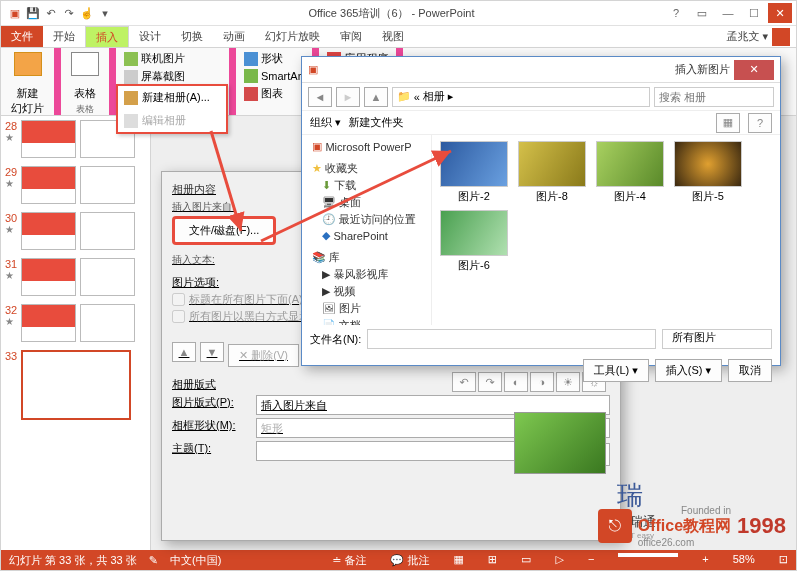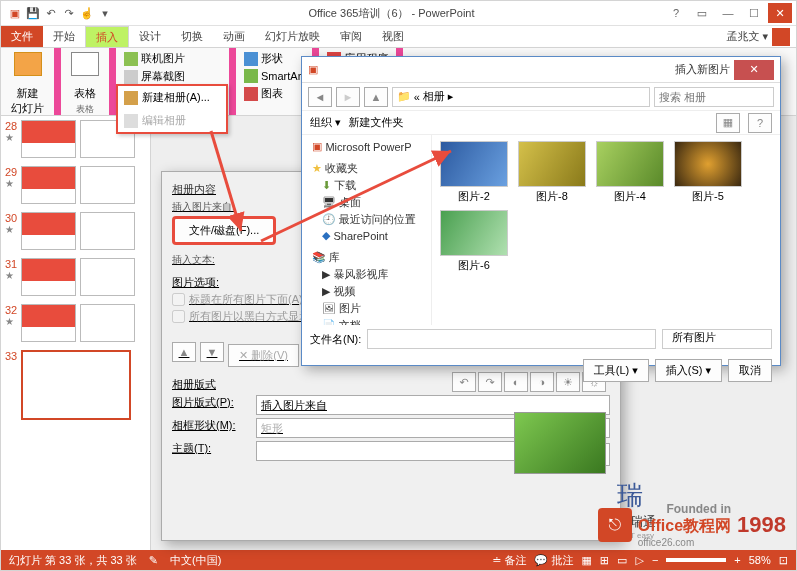--- a/index.html
+++ b/index.html
@@ -73,32 +73,32 @@
 .files { flex: 1; padding: 6px; display: flex; flex-wrap: wrap; gap: 6px; align-content: flex-start; }
 .file-item { width: 72px; display: flex; flex-direction: column; align-items: center; gap: 2px; }
 .file-thumb { width: 68px; height: 46px; border: 1px solid #ccc; }
 .file-name-row { display: flex; align-items: center; gap: 6px; padding: 4px 8px; }
 .file-name-input { flex: 1; border: 1px solid #ccc; height: 20px; }
 .file-type { width: 110px; border: 1px solid #ccc; height: 20px; padding: 0 9px; }
 .file-btns { display: flex; justify-content: flex-end; gap: 6px; padding: 4px 8px; }
 
 
 .statusbar { position: absolute; bottom: 0; left: 0; right: 0; height: 20px; background: #d24726; color: #fff; display: flex; align-items: center; padding: 0 8px; gap: 12px; }
-.status-right { margin-left: auto; display: flex; gap: 8px; align-items: center; }
+.status-right { margin-left: auto; display: flex; gap: 24px; align-items: flex-start; }
 
 
 .arrow { position: absolute; z-index: 20; }
 .arrow svg { overflow: visible; }
 
 
 .watermark { position: absolute; right: 10px; bottom: 22px; z-index: 30; display: flex; align-items: center; gap: 6px; }
 .wm-logo { width: 34px; height: 34px; background: #d24726; border-radius: 4px; display: flex; align-items: center; justify-content: center; color: #fff; font-size: 16px; }
 .wm-txt { font-size: 16px; color: #d24726; font-weight: bold; }
 .wm-year { color: #c0392b; font-size: 22px; font-weight: bold; }
-.wm-found { color: #888; font-size: 12px; font-weight: bold; }
+.wm-found { color: #888; font-size: 10px; }
 .rui { position: absolute; right: 140px; bottom: 30px; z-index: 29; text-align: center; }
 .rui-big { font-size: 26px; color: #3b5998; font-family: cursive; }
 .rui-sub { font-size: 13px; color: #333; }
 .rui-small { font-size: 8px; color: #999; }
 
 .img1 { background: linear-gradient(120deg,#5a8a3a,#9ec96b); }
 .img2 { background: linear-gradient(120deg,#2c5aa0,#6aa0e0); }
 .img3 { background: linear-gradient(120deg,#d4c04a,#8a7a1a); }
 .img4 { background: linear-gradient(120deg,#a8d060,#5a8a2a); }
 .img5 { background: radial-gradient(circle,#e0a030,#3a2810); }

